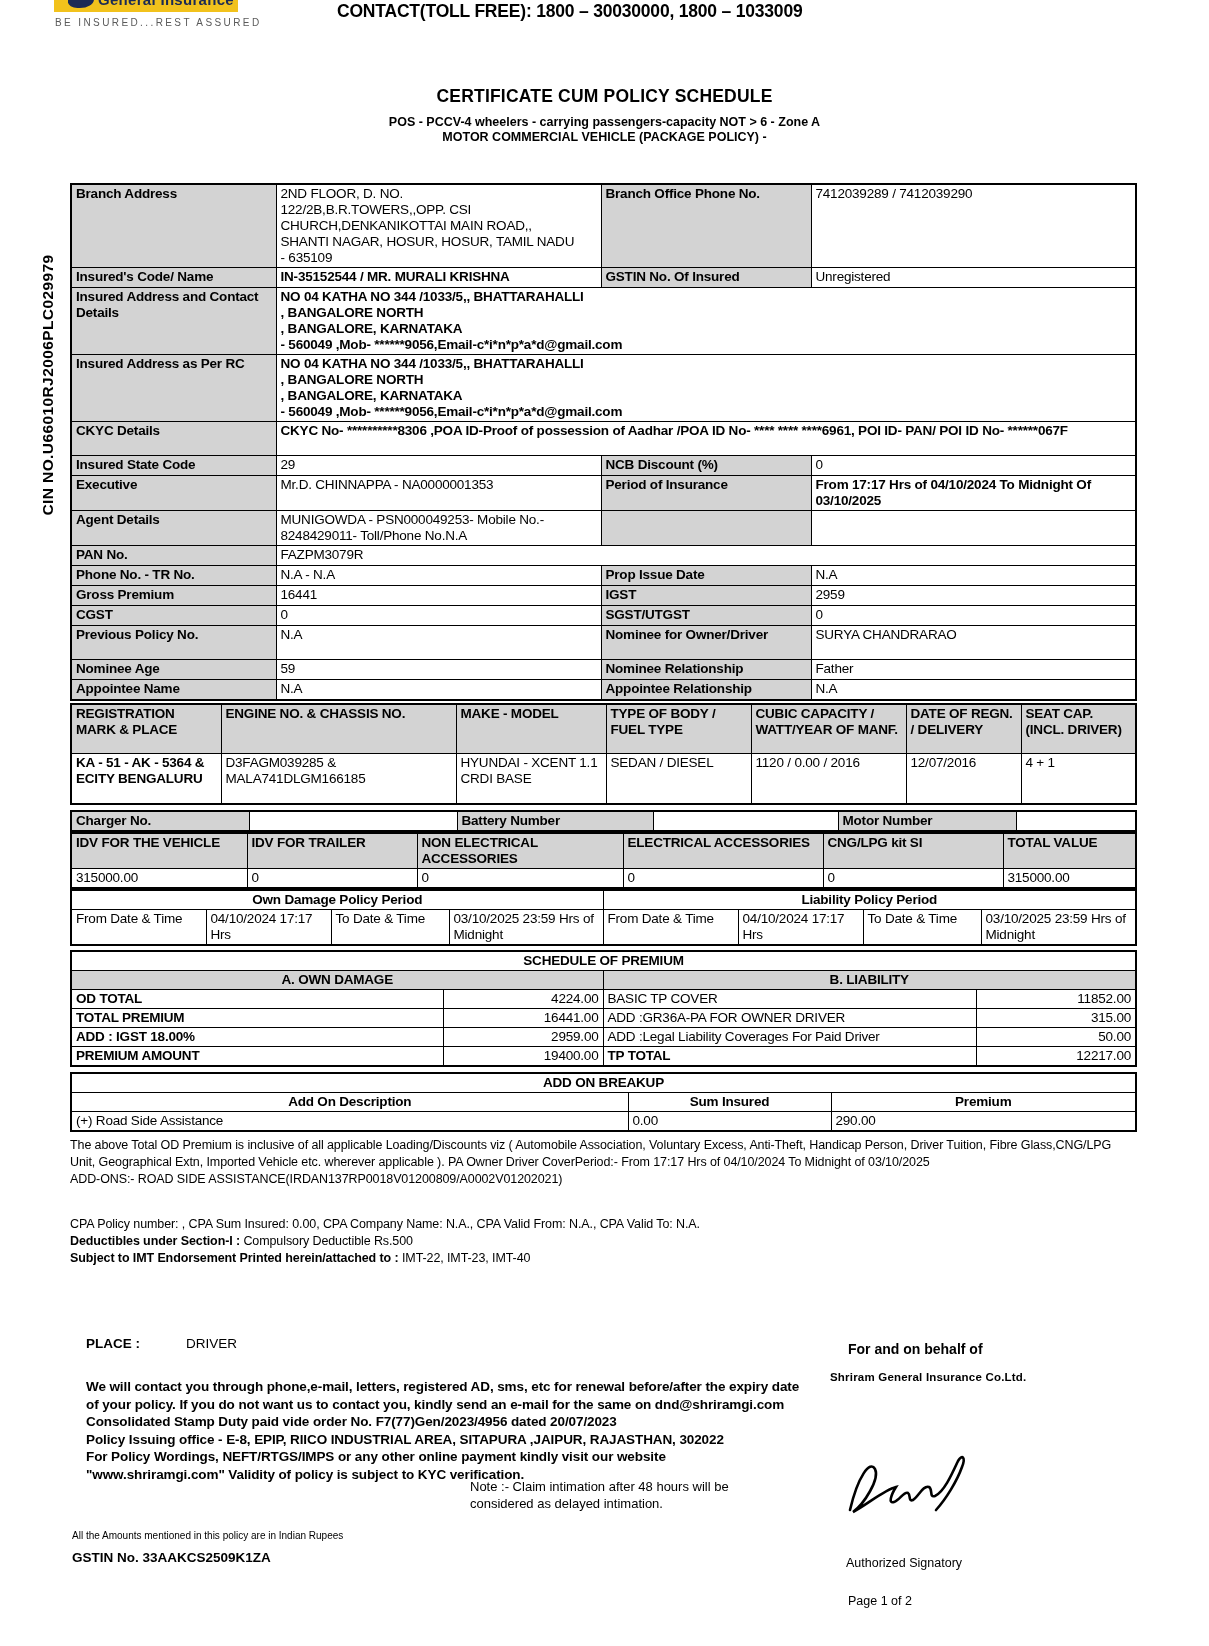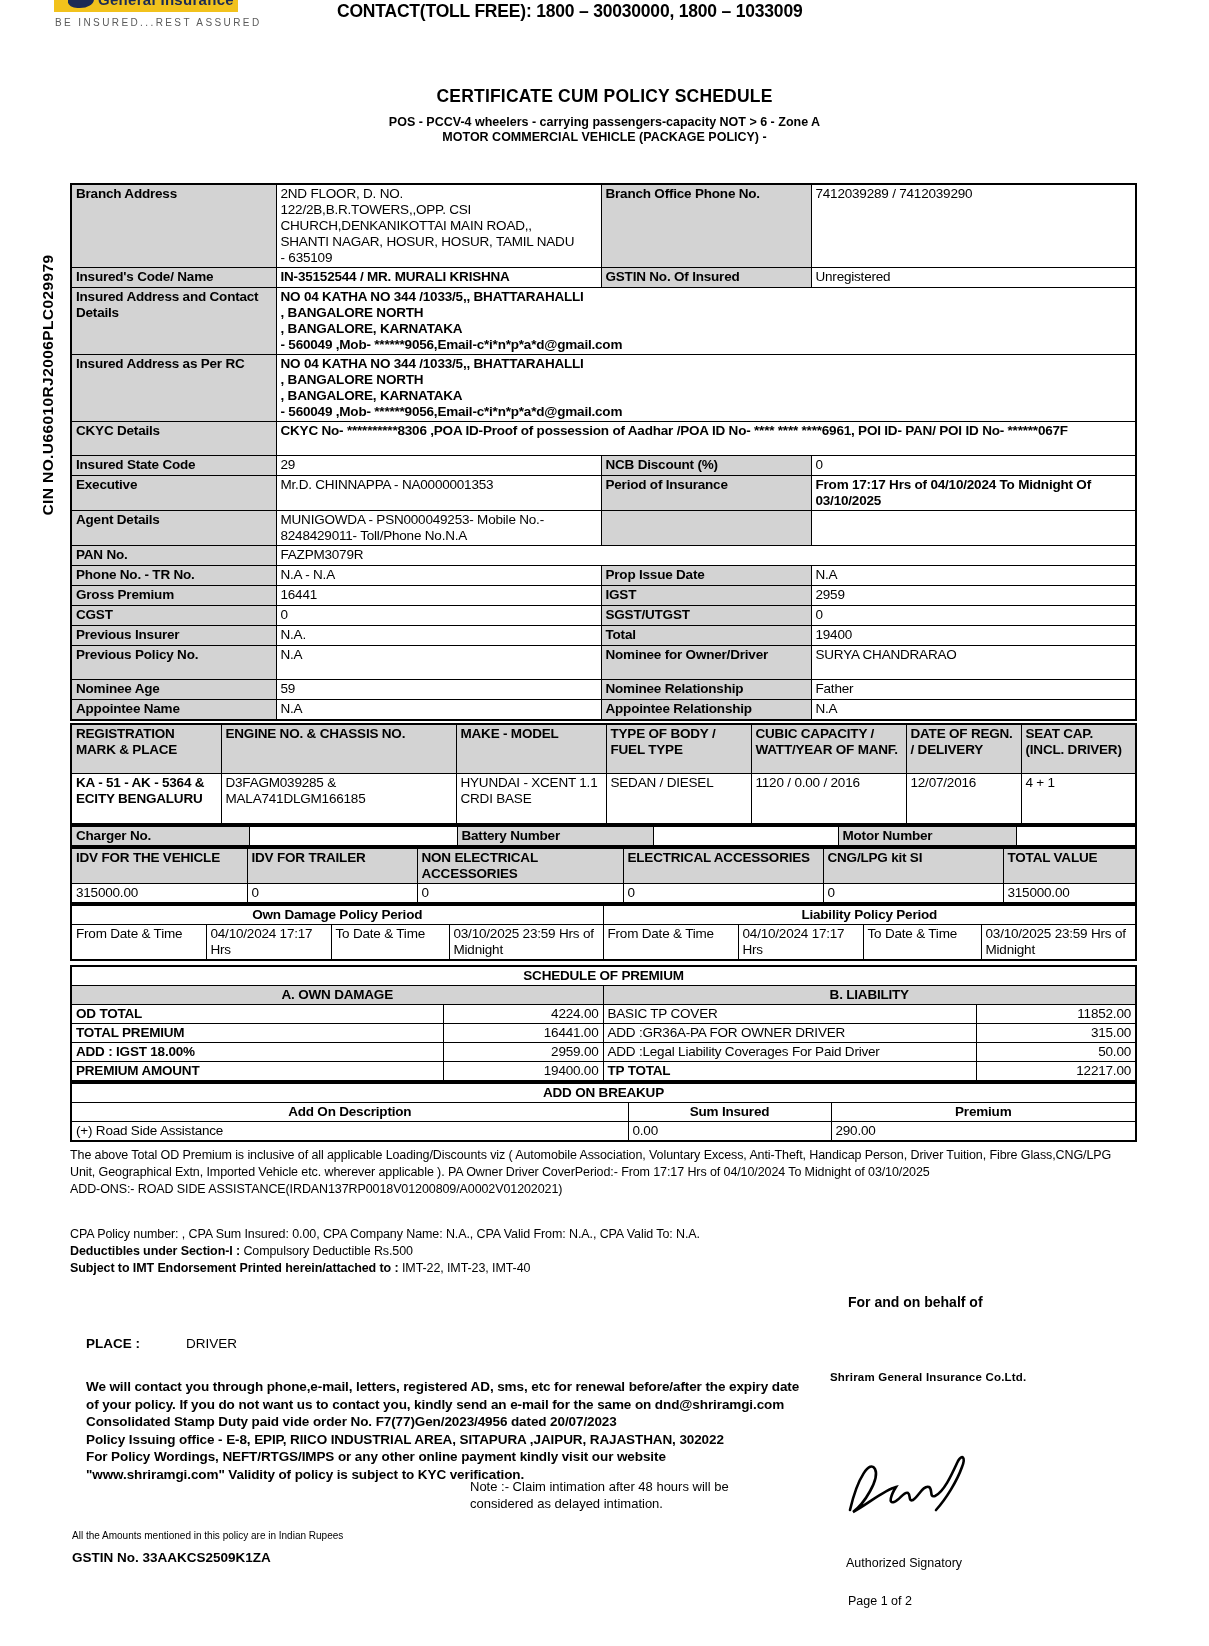--- a/index.html
+++ b/index.html
@@ -27,35 +27,35 @@
              vertical-align:top;overflow:hidden;letter-spacing:-.2px;}
   td.lbl{background:#d3d3d3;font-weight:bold;}
   td.val{background:#fff;white-space:pre-line;}
   td.bv{font-weight:bold;}
   td.ctr{text-align:center;}
   td.rt{text-align:right;}
   td.nbr{border-right:none;}
   td.nbl{border-left:none;}
   .vt{margin-top:2px;padding-left:8px;}
   .mt4{margin-top:4px;}
-  .mt5{}
+  .mt5{margin-top:5px;}
   td.hdr{background:#d3d3d3;font-weight:bold;}
   td.sm{font-size:12px;line-height:14px;}
 
   
   .para{font-size:12.5px;line-height:17px;letter-spacing:-.1px;white-space:pre-line;margin-top:5px;}
   .line{font-size:12.5px;line-height:17px;letter-spacing:-.1px;}
   .cpa-block{margin-top:28px;}
   .blbl{font-weight:bold;}
 
   .place-block{position:absolute;left:86px;top:1336px;font-size:13.5px;}
   .place-value{margin-left:46px;font-weight:normal;}
   .contact-para{position:absolute;left:86px;top:1378px;width:718px;font-size:13.5px;font-weight:bold;
                 line-height:17.5px;letter-spacing:-.1px;white-space:pre-line;}
-  .behalf-1{position:absolute;left:848px;top:1294px;font-size:14px;font-weight:bold;}
+  .behalf-1{position:absolute;left:848px;top:1341px;font-size:14px;font-weight:bold;}
   .behalf-2{position:absolute;left:830px;top:1371px;font-size:11.5px;font-weight:bold;letter-spacing:.2px;}
   .note-block{position:absolute;left:470px;top:1478px;width:318px;font-size:13px;line-height:17px;}
   .signature{position:absolute;left:838px;top:1452px;}
   .authorized{position:absolute;left:846px;top:1556px;font-size:12.5px;}
   .page-num{position:absolute;left:848px;top:1594px;font-size:12.5px;}
   .amounts-line{position:absolute;left:72px;top:1530px;font-size:10px;}
   .gstin-line{position:absolute;left:72px;top:1550px;font-size:13.5px;font-weight:bold;}
 </style>
 </head>
 <body>
@@ -154,26 +154,20 @@
         <td class="val">16441</td>
         <td class="lbl">IGST</td>
         <td class="val">2959</td>
       </tr>
       <tr style="height:20px">
         <td class="lbl">CGST</td>
         <td class="val">0</td>
         <td class="lbl">SGST/UTGST</td>
         <td class="val">0</td>
       </tr>
-      <tr style="height:20px">
-        <td class="lbl">Previous Insurer</td>
-        <td class="val">N.A.</td>
-        <td class="lbl">Total</td>
-        <td class="val">19400</td>
-      </tr>
       <tr style="height:34px">
         <td class="lbl">Previous Policy No.</td>
         <td class="val">N.A</td>
         <td class="lbl">Nominee for Owner/Driver</td>
         <td class="val">SURYA CHANDRARAO</td>
       </tr>
       <tr style="height:20px">
         <td class="lbl">Nominee Age</td>
         <td class="val">59</td>
         <td class="lbl">Nominee Relationship</td>

